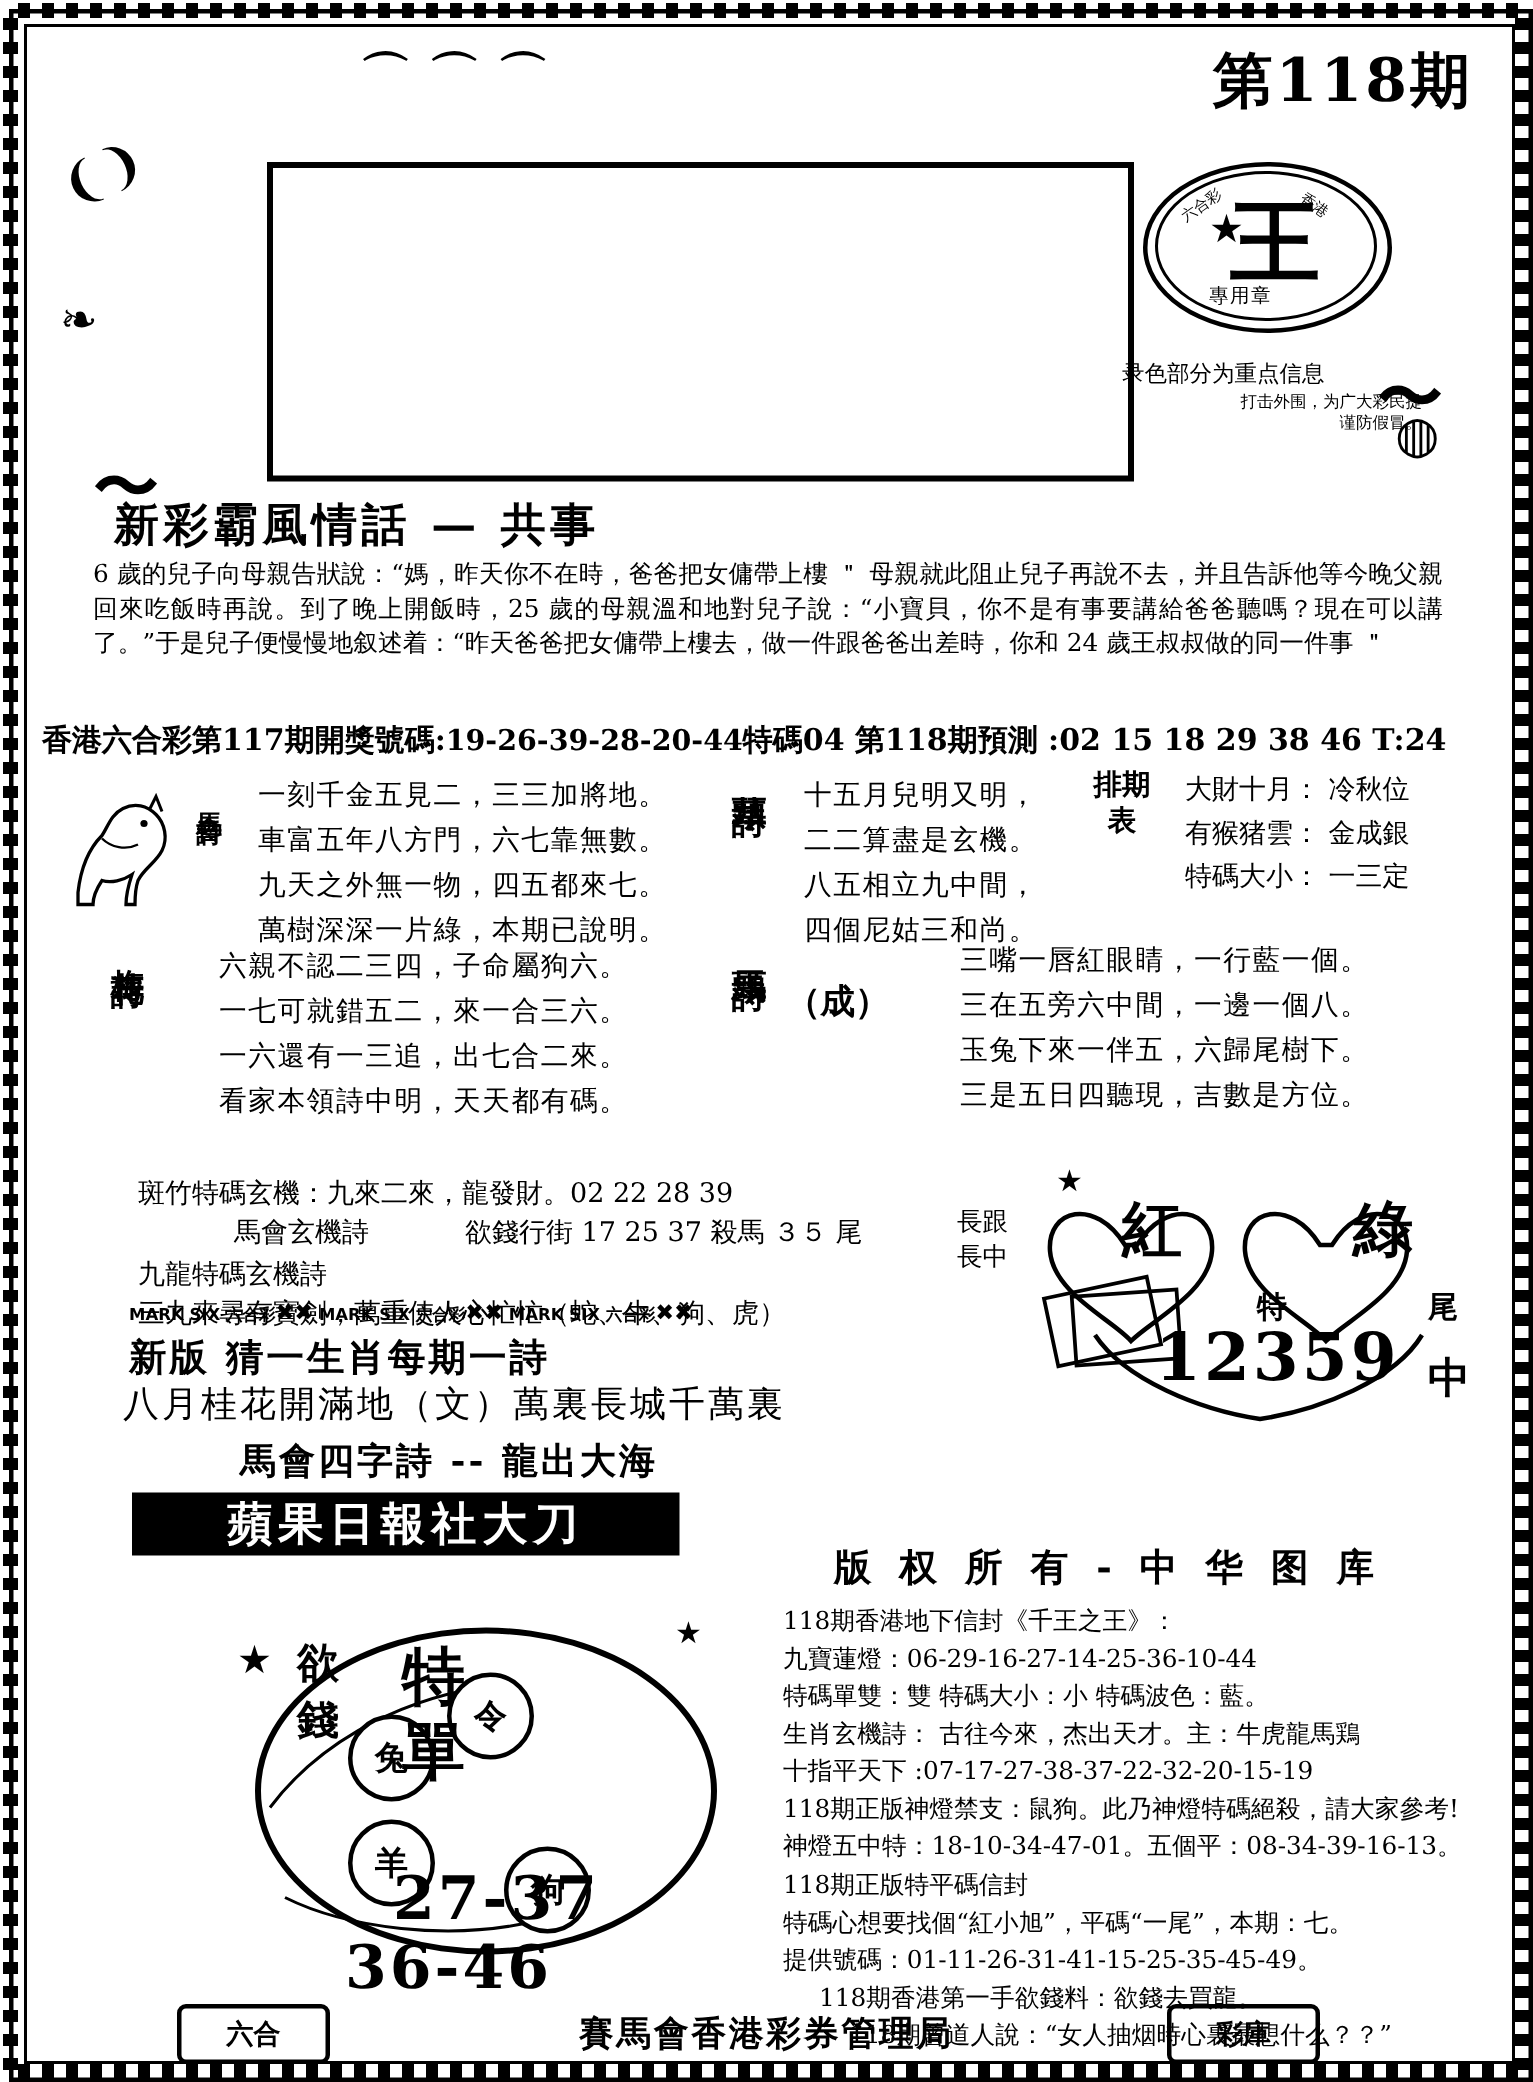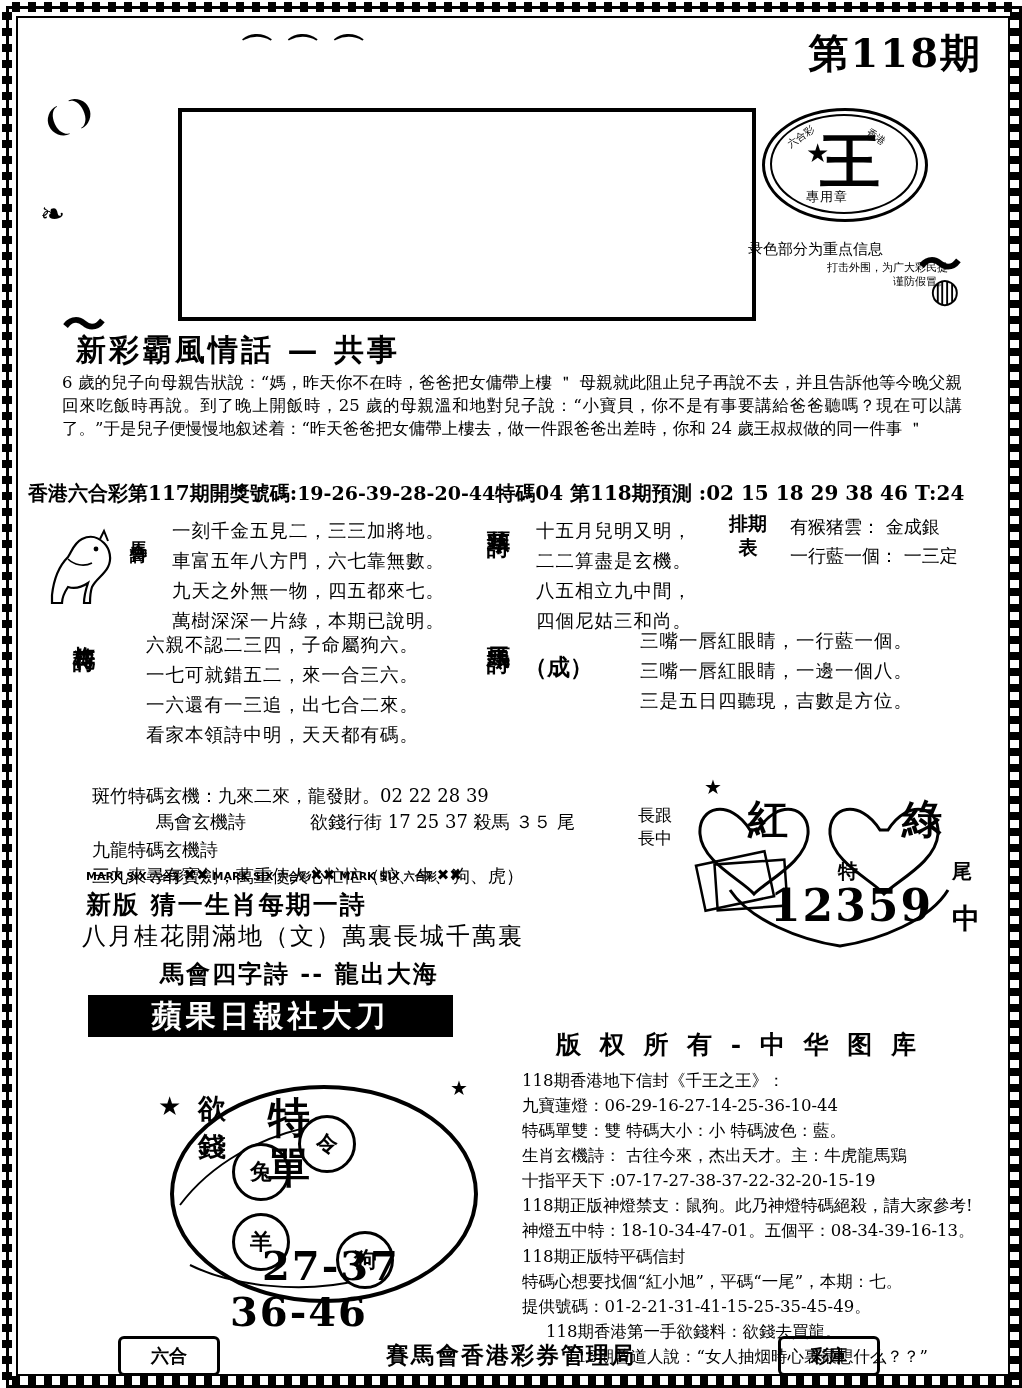--- a/index.html
+++ b/index.html
@@ -180,32 +180,37 @@
     <div>二二算盡是玄機。</div>
     <div>八五相立九中間，</div>
     <div>四個尼姑三和尚。</div>
   </div>
 
   <div class="lbl-v" style="left:484px;top:628px;font-size:23px;">馬頭詩</div>
   <div style="position:absolute;left:524px;top:652px;font-family:'DejaVu Serif',serif;font-weight:bold;font-size:23px;">（成）</div>
 
   <div class="poem-col" style="left:640px;top:626px;">
     <div>三嘴一唇紅眼睛，一行藍一個。</div>
-    <div>三嘴一唇紅眼睛，一邊一個八。</div>
+    <div>三在五旁六中間，一邊一個八。</div>
+    <div>玉兔下來一伴五，六歸尾樹下。</div>
     <div>三是五日四聽現，吉數是方位。</div>
   </div>
 
   <div class="rank-lbl">排期表</div>
   <div class="rank-tbl">
     <div>
+      <span>大財十月：</span>
+      <span>冷秋位</span>
+    </div>
+    <div>
       <span>有猴猪雲：</span>
       <span>金成銀</span>
     </div>
     <div>
-      <span>一行藍一個：</span>
+      <span>特碼大小：</span>
       <span>一三定</span>
     </div>
   </div>
 
   <div class="mid" style="left:92px;top:782px;">斑竹特碼玄機：九來二來，龍發財。02 22 28 39</div>
   <div class="mid" style="left:156px;top:808px;text-align:right;">馬會玄機詩</div>
   <div class="mid" style="left:310px;top:808px;">欲錢行街  17 25 37  殺馬 ３５ 尾</div>
   <div class="mid" style="left:92px;top:836px;">九龍特碼玄機詩</div>
   <div class="mid" style="left:92px;top:862px;">三九來尋有寶劍，萬重使人心忙忙（蛇、牛、狗、虎）</div>
 
@@ -246,21 +251,21 @@
   <div class="blist">
     <div>118期香港地下信封《千王之王》：</div>
     <div>九寶蓮燈：06-29-16-27-14-25-36-10-44</div>
     <div>特碼單雙：雙 特碼大小：小 特碼波色：藍。</div>
     <div>生肖玄機詩： 古往今來，杰出天才。主：牛虎龍馬鶏</div>
     <div>十指平天下 :07-17-27-38-37-22-32-20-15-19</div>
     <div>118期正版神燈禁支：鼠狗。此乃神燈特碼絕殺，請大家參考!</div>
     <div>神燈五中特：18-10-34-47-01。五個平：08-34-39-16-13。</div>
     <div>118期正版特平碼信封</div>
     <div>特碼心想要找個“紅小旭”，平碼“一尾”，本期：七。</div>
-    <div>提供號碼：01-2-21-31-41-15-25-35-45-49。</div>
+    <div>提供號碼：01-11-26-31-41-15-25-35-45-49。</div>
     <div style="text-indent:24px;">118期香港第一手欲錢料：欲錢去買龍。</div>
     <div style="text-indent:44px;">118期曾道人說：“女人抽烟時心裏最想什么？？”</div>
   </div>
 
   <div class="oval-art">
     <div class="ov"></div>
     <svg width="360" height="260" style="position:absolute;left:0;top:0">
       <path d="M30 150 C60 110 110 80 170 70" fill="none" stroke="#000" stroke-width="2"></path>
       <path d="M40 210 C80 230 150 240 210 225" fill="none" stroke="#000" stroke-width="2"></path>
       <text x="8" y="60" font-size="26" font-family="DejaVu Serif">★</text>

